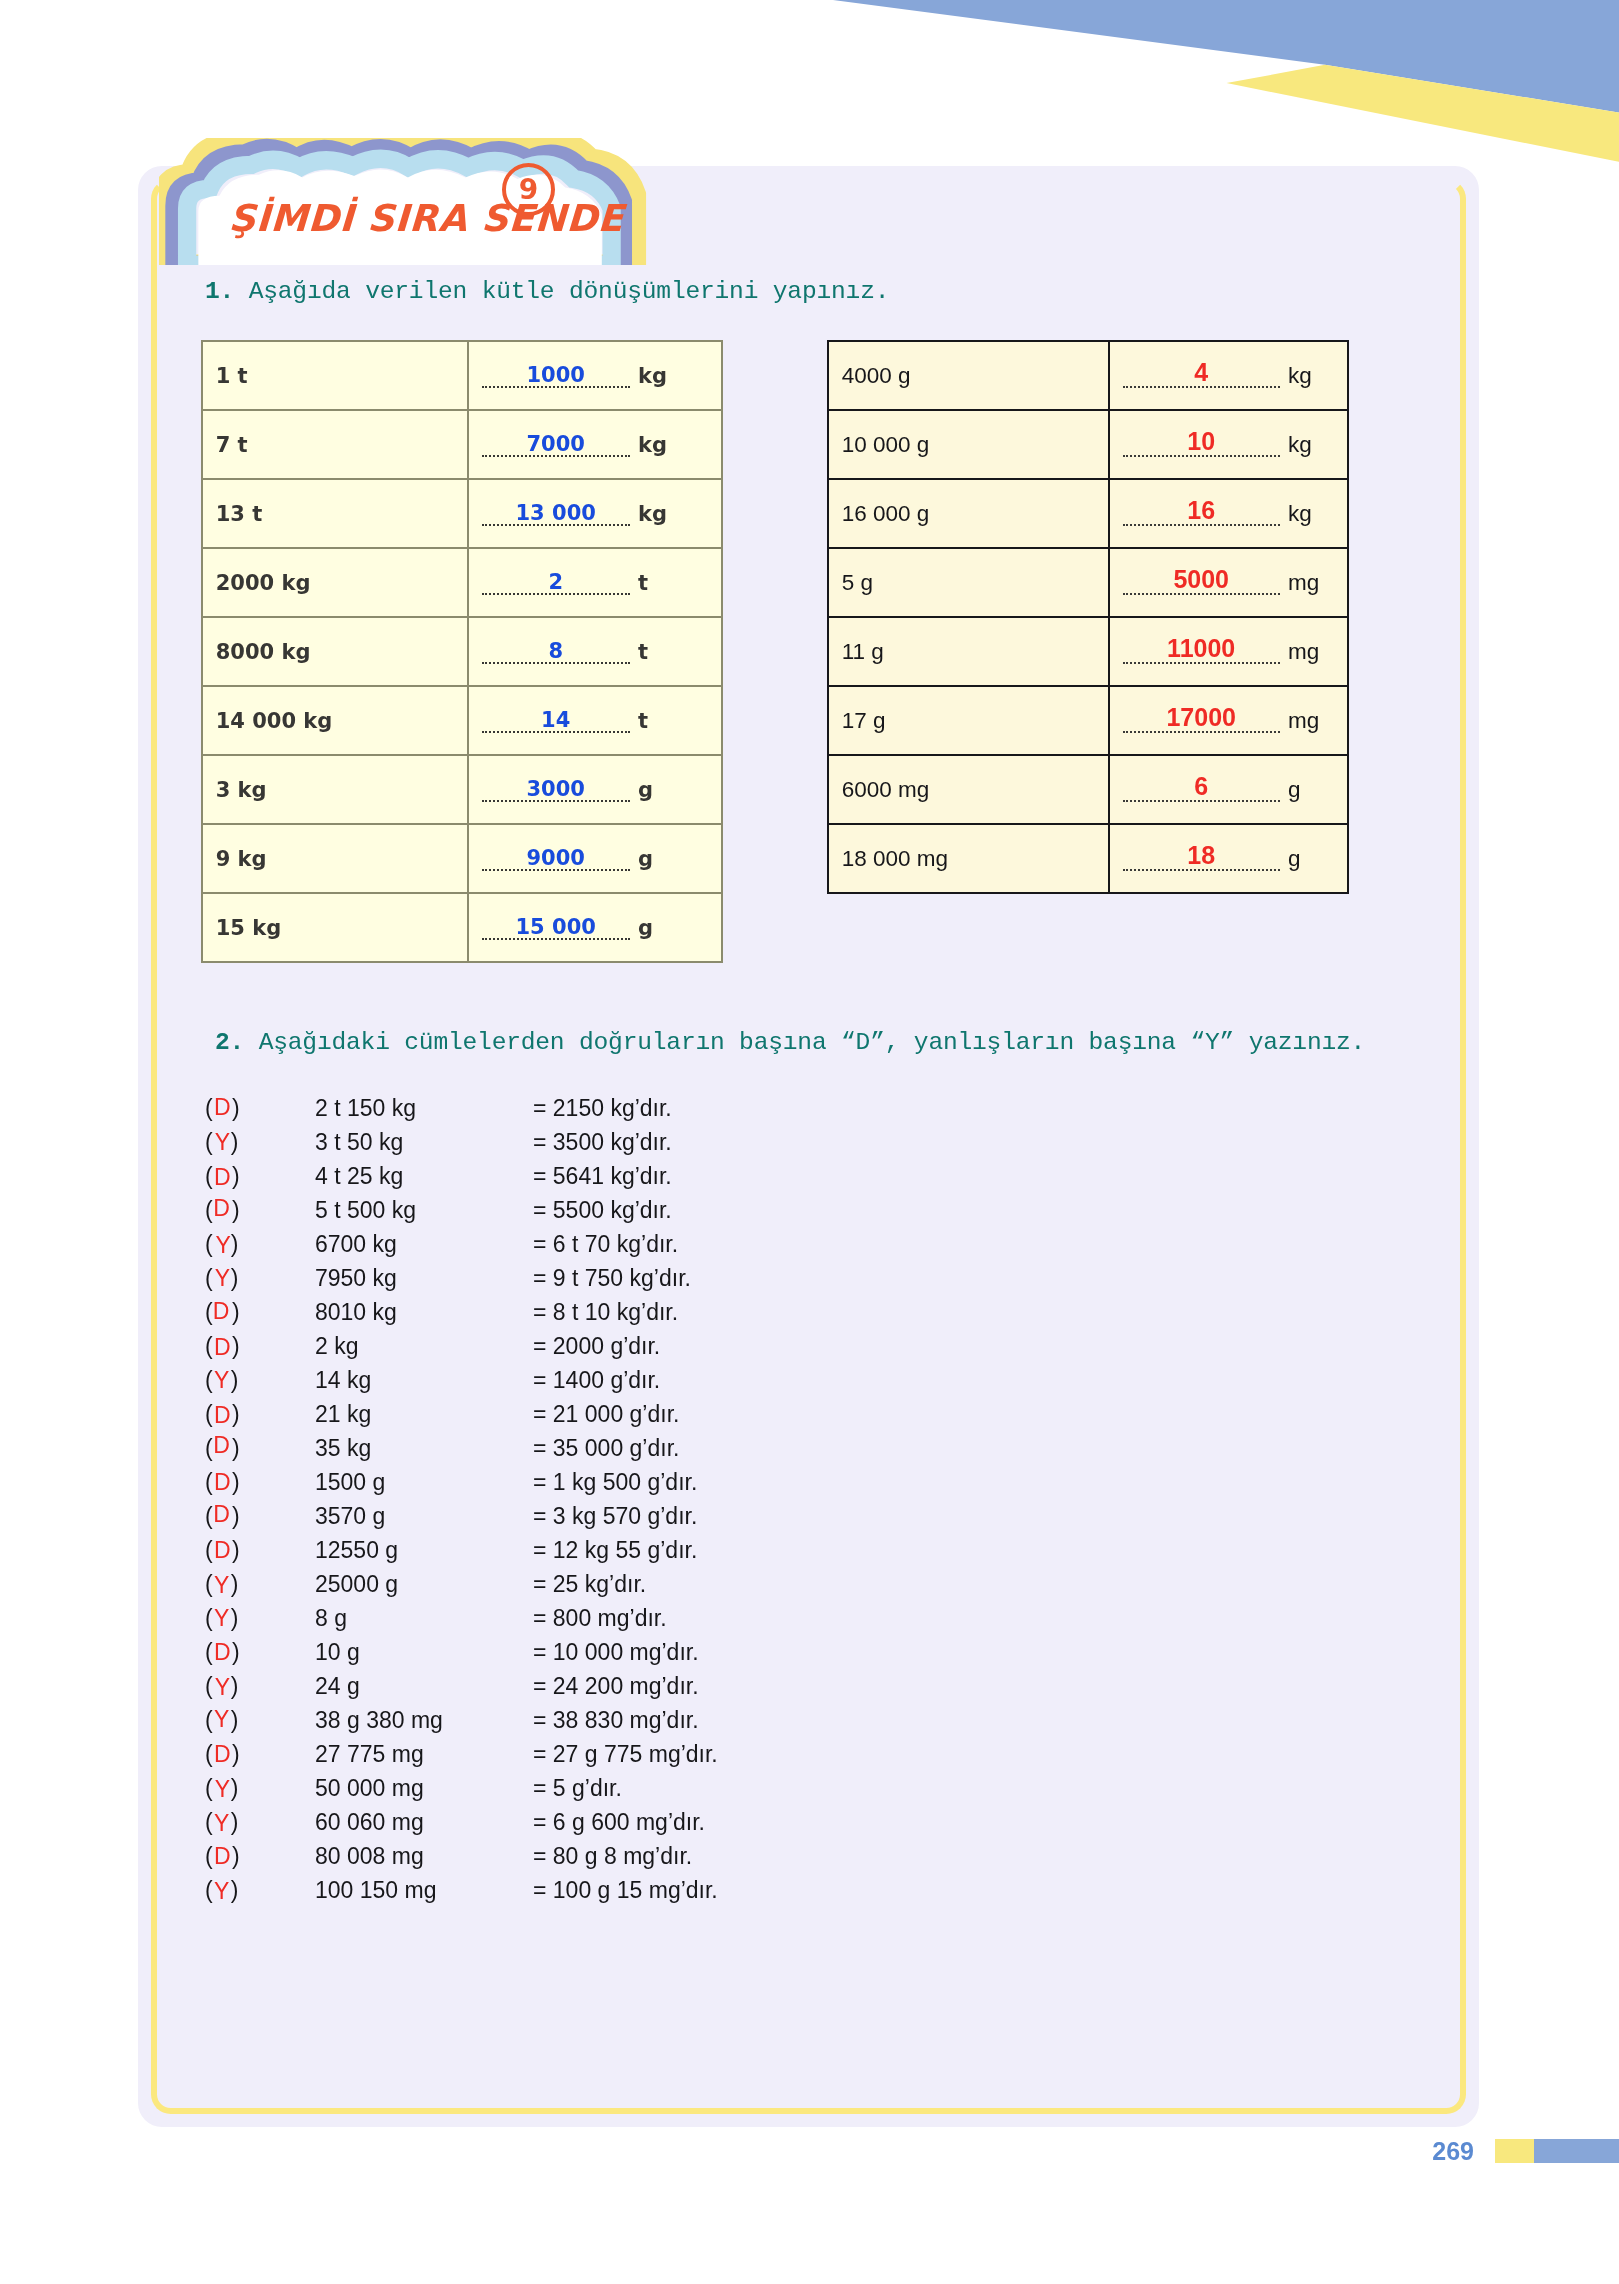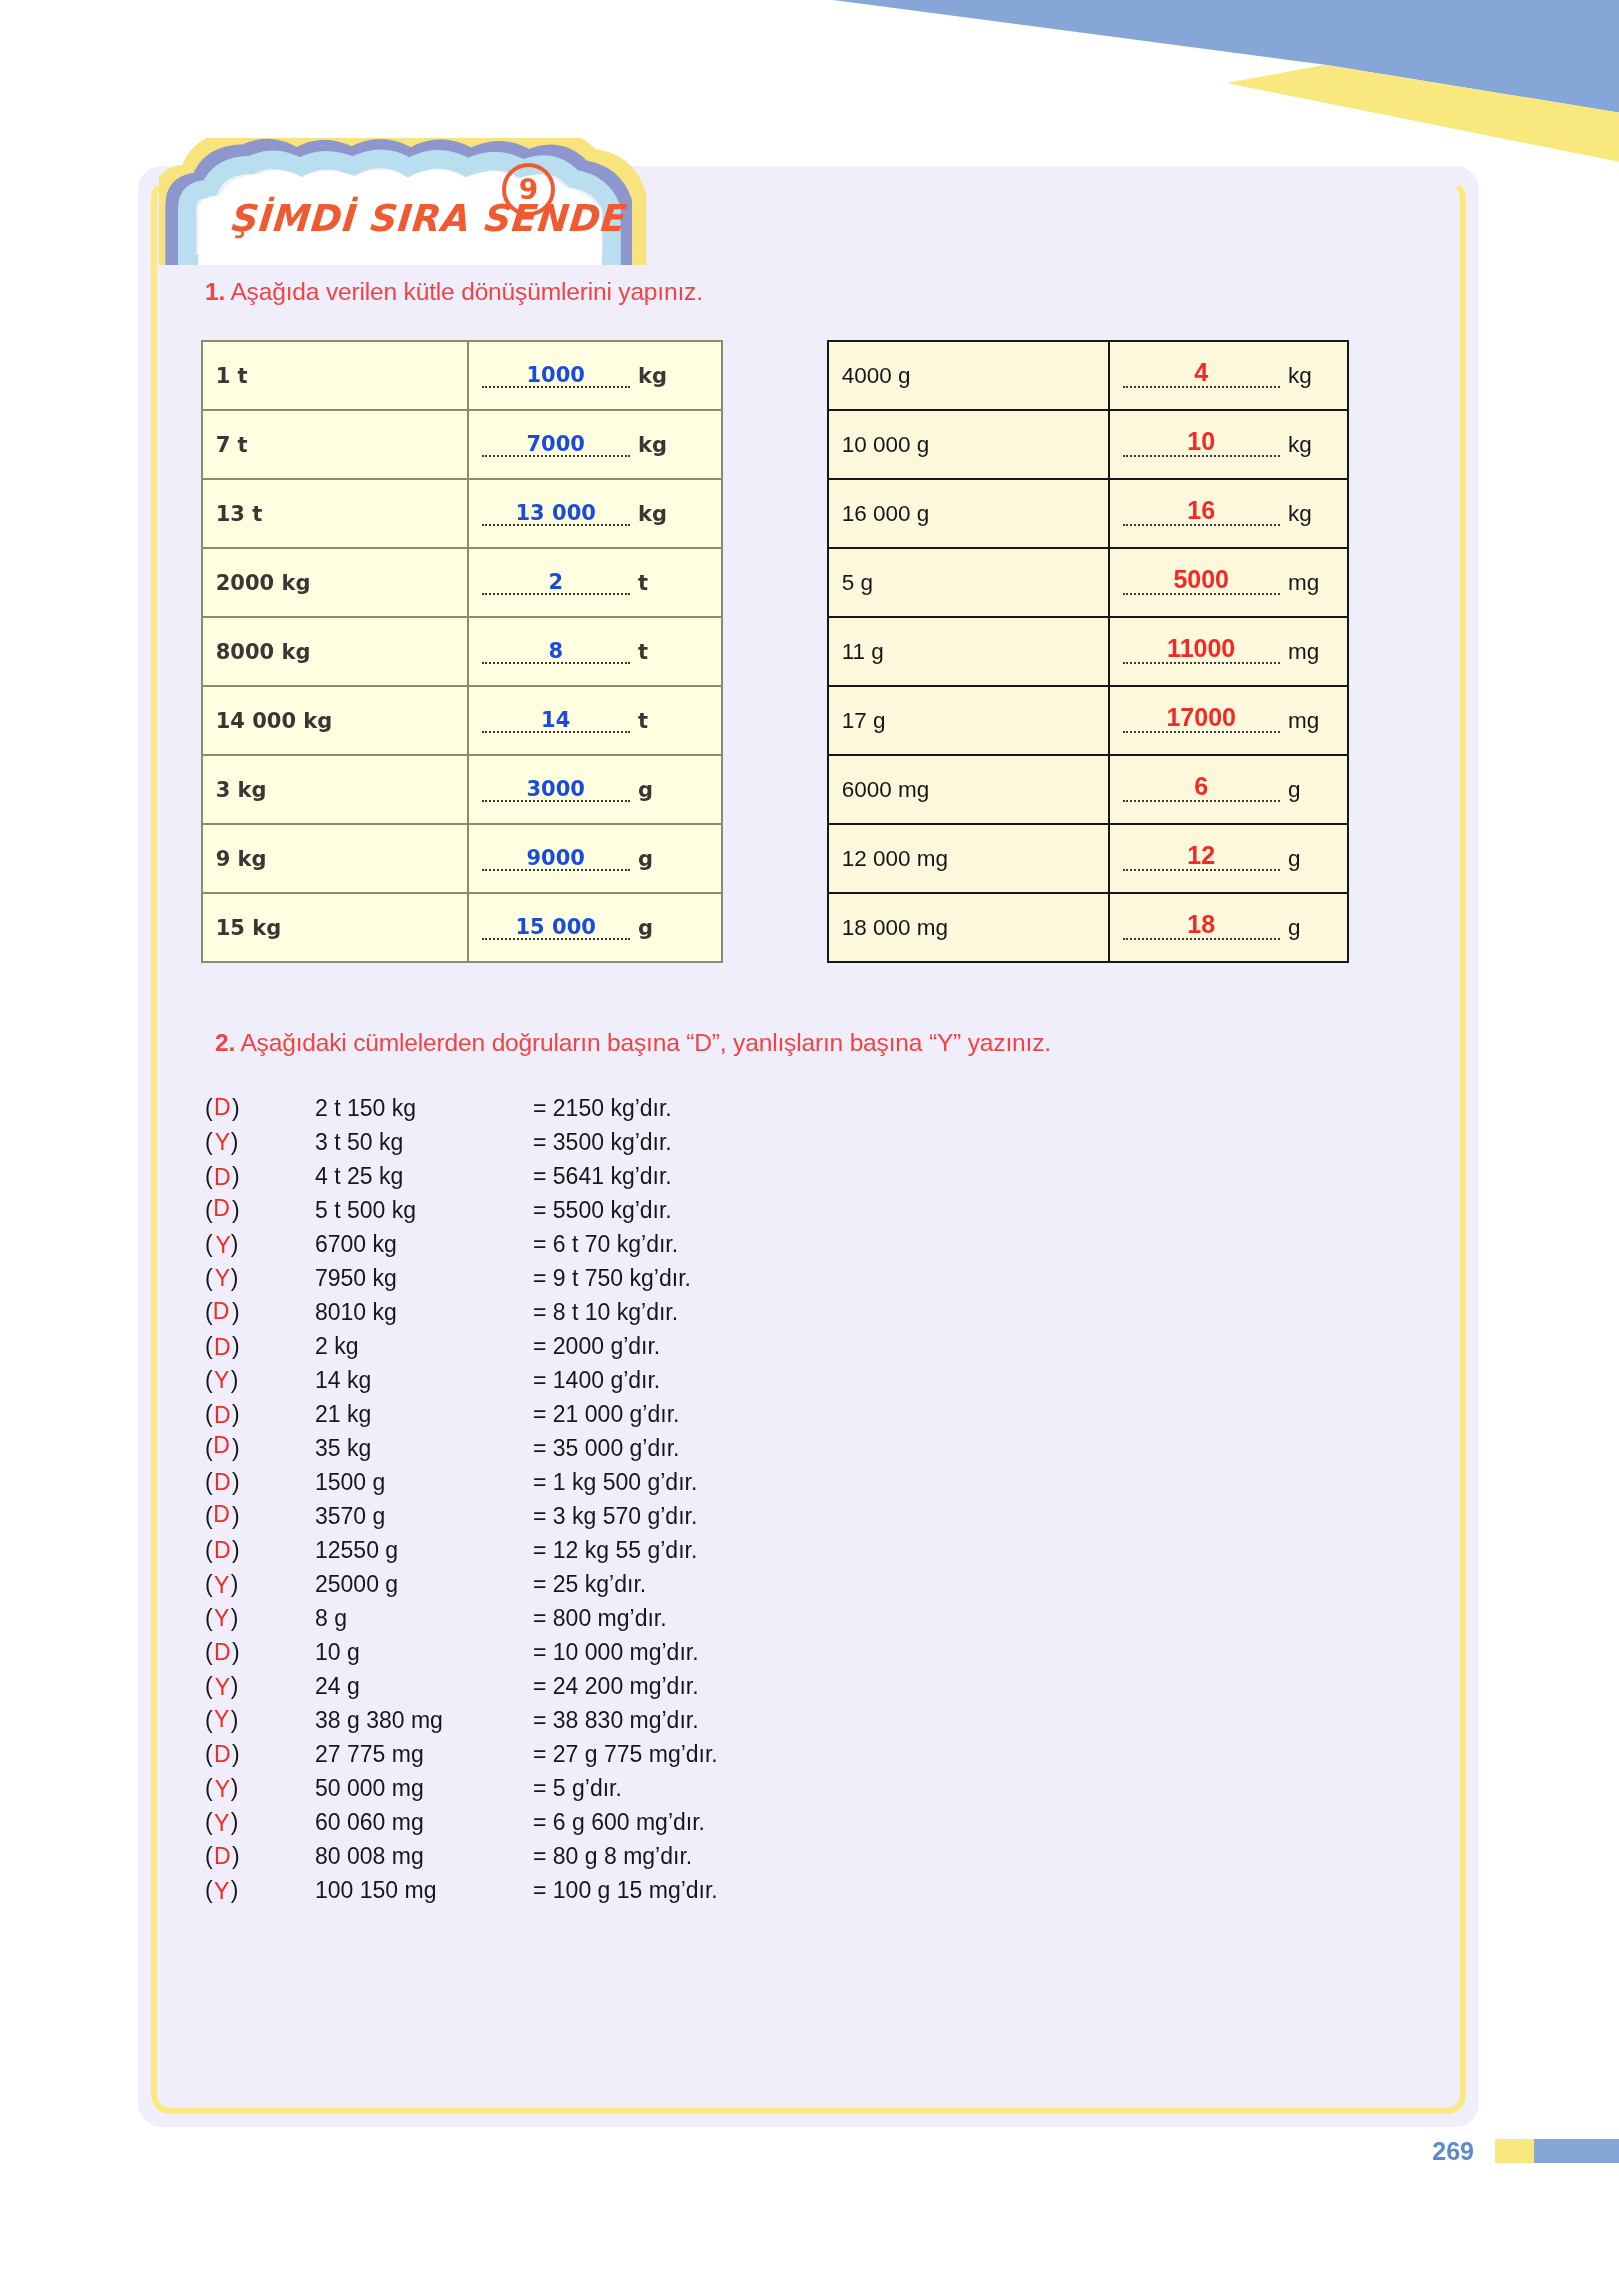--- a/index.html
+++ b/index.html
@@ -71,23 +71,23 @@
   
   #content{
     position:absolute;
     left:138px; top:166px;
     width:1341px; height:1961px;
     z-index:7;
   }
 
   .q-heading{
     position:absolute;
-    color:#ef4444;
+    color:#0f766e;
     font-size:24.6px;
-    font-family:Liberation Sans, sans-serif;
+    font-family:Liberation Mono, monospace;
     letter-spacing:-0.2px;
     white-space:nowrap;
   }
   .q-heading b{ font-weight:bold; }
 
   
   .conv-table{
     position:absolute;
     border-collapse:collapse;
     background:#fdf8dc;
@@ -321,24 +321,20 @@
         </tr>
         <tr>
           <td class="src">17 g</td>
           <td class="ans"><span class="blank"><span class="dots"></span><span class="val">17000</span></span><span class="unit">mg</span></td>
         </tr>
         <tr>
           <td class="src">6000 mg</td>
           <td class="ans"><span class="blank"><span class="dots"></span><span class="val">6</span></span><span class="unit">g</span></td>
         </tr>
         <tr>
-          <td class="src">12 000 mg</td>
-          <td class="ans"><span class="blank"><span class="dots"></span><span class="val">12</span></span><span class="unit">g</span></td>
-        </tr>
-        <tr>
           <td class="src">18 000 mg</td>
           <td class="ans"><span class="blank"><span class="dots"></span><span class="val">18</span></span><span class="unit">g</span></td>
         </tr>
       </tbody>
   </table>
 
   <div class="q-heading" style="left:77px; top:863px;">
     <b>2.</b>
     <span>Aşağıdaki cümlelerden doğruların başına “D”, yanlışların başına “Y” yazınız.</span>
   </div>

